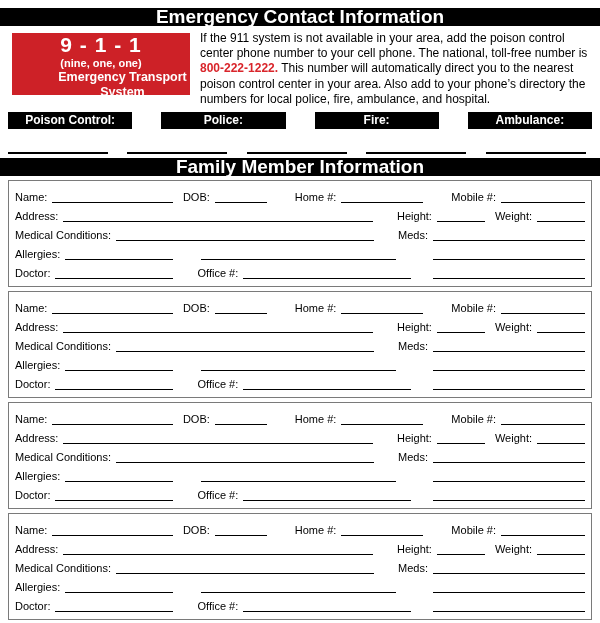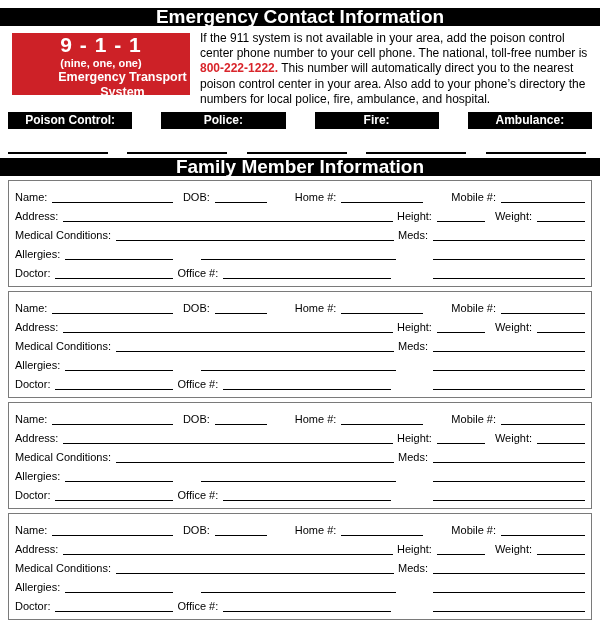--- a/index.html
+++ b/index.html
@@ -41,21 +41,21 @@
   .uline { width: 100px; height: 2px; background: #000; }
 
   .member-box {
     margin: 4px 8px 0; border: 1px solid #7a7a7a;
     padding: 4px 6px 6px; background: #fff;
   }
   .frow { display: flex; align-items: flex-end; height: 19px; font-size: 11px; }
   .lbl { line-height: 13px; white-space: nowrap; flex: none; }
   .ln { border-bottom: 1px solid #000; height: 12px; margin-left: 5px; margin-bottom: 1px; flex: none; }
   .grow { flex: 1 1 auto; }
-  .gap8 { margin-left: 4px; } .gap10 { margin-left: 10px; } .gap12 { margin-left: 28px; } .gap28 { margin-left: 28px; }
+  .gap8 { margin-left: 24px; } .gap10 { margin-left: 10px; } .gap12 { margin-left: 28px; } .gap28 { margin-left: 28px; }
   .mlauto { margin-left: auto; }
   .w48{width:48px} .w52{width:52px} .w82{width:82px} .w84{width:84px}
   .w108{width:108px} .w118{width:118px} .w152{width:152px} .w168{width:168px} .w195{width:195px}
 </style>
 </head>
 <body>
 
 <div id="bar-top" class="bar">Emergency Contact Information</div>
 
 <div class="intro-row">

